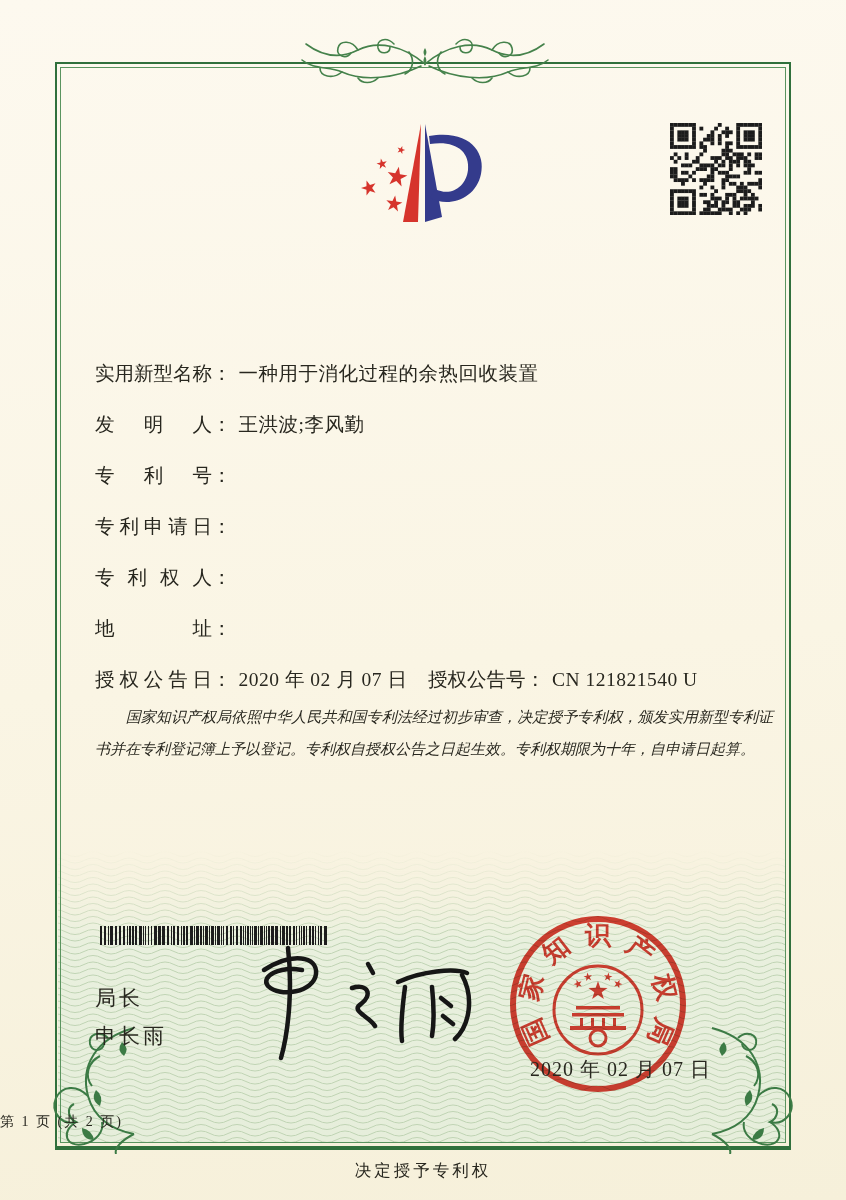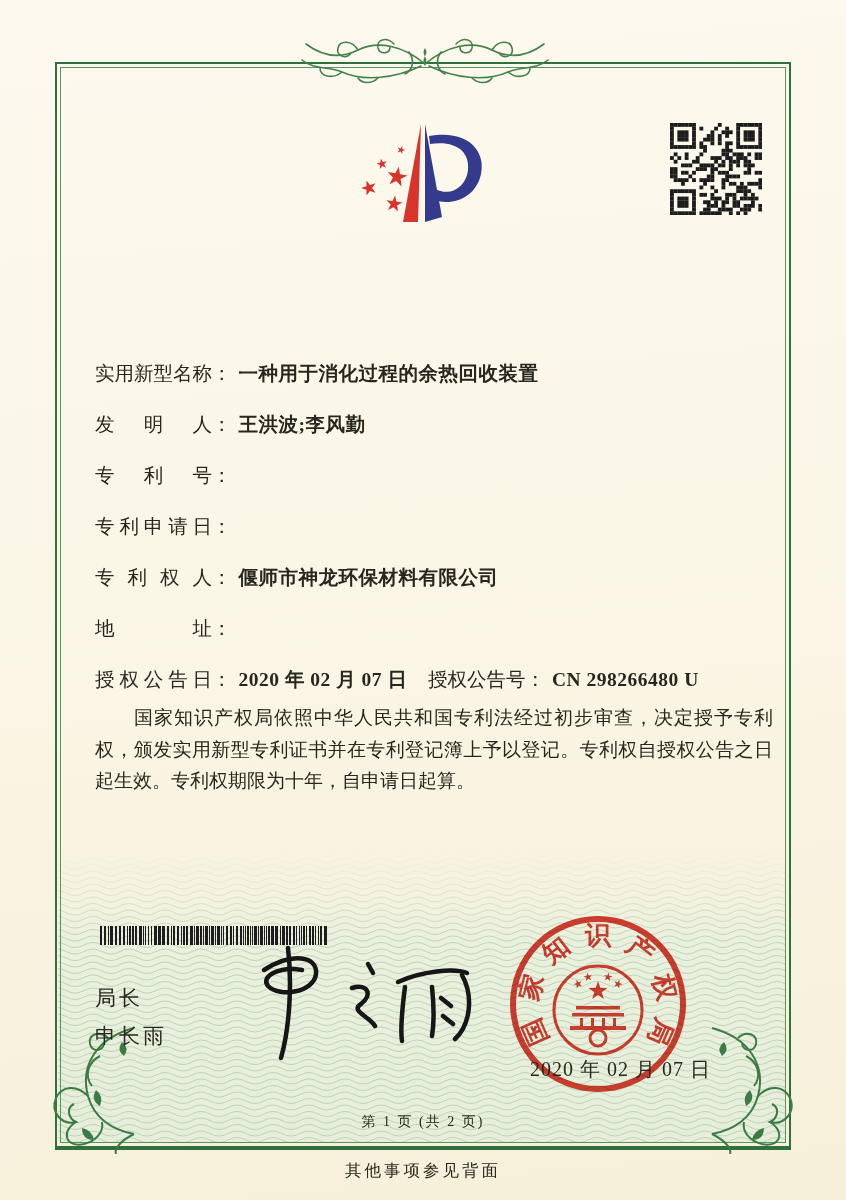--- a/index.html
+++ b/index.html
@@ -15,36 +15,36 @@
     background:linear-gradient(180deg,rgba(233,240,222,0) 0,#e9f0de 90px,#e6eedb 100%);}
   .cert-no{position:absolute;left:95px;top:120px;font-size:18px;letter-spacing:2.5px;z-index:2;}
   .logo{position:absolute;left:345px;top:110px;width:170px;height:126px;z-index:2;}
   .qr{position:absolute;left:670px;top:123px;width:92px;height:92px;z-index:2;}
   .title{position:absolute;left:0;right:0;top:248px;text-align:center;font-size:45px;
     font-weight:700;letter-spacing:7px;z-index:2;}
   .fields{position:absolute;left:95px;top:360px;width:678px;font-size:19.5px;z-index:2;}
   .frow{display:flex;margin-bottom:24px;line-height:27px;position:relative;}
   .flabel{display:inline-block;width:117px;text-align:justify;text-align-last:justify;flex:0 0 117px;}
   .fcolon{flex:0 0 auto;}
-  .fvalue{margin-left:7px;letter-spacing:0.5px;font-weight:bold;}
+  .fvalue{margin-left:7px;letter-spacing:0.5px;}
   .grant-no{position:absolute;left:333px;top:0;display:flex;line-height:27px;}
-  .paras{position:absolute;left:95px;top:702px;width:678px;font-size:19px;line-height:31.5px;
-    text-align:justify;z-index:2;}
+  .paras{position:absolute;left:95px;top:702px;width:678px;font-size:15px;line-height:31.5px;
+    text-align:justify;z-index:2;font-style:italic;}
   .paras p{margin:0;text-indent:2.05em;}
   .barcode{position:absolute;left:100px;top:926px;width:233px;height:19px;display:flex;z-index:2;}
   .barcode span{display:block;height:100%;background:#1d1d1d;flex:0 0 auto;}
   .sig-title{position:absolute;left:95px;top:984px;font-size:21px;letter-spacing:3px;z-index:2;}
   .sig-name{position:absolute;left:95px;top:1022px;font-size:21px;letter-spacing:3px;z-index:2;}
   .signature{position:absolute;left:222px;top:940px;width:252px;height:128px;z-index:2;}
   .seal{position:absolute;left:506px;top:912px;width:184px;height:184px;z-index:3;
     mix-blend-mode:multiply;opacity:.93;}
   .seal text{fill:#d93226;font-family:"Liberation Serif",serif;}
   .seal-date{position:absolute;left:518px;top:1056px;width:205px;text-align:center;
     font-size:20px;letter-spacing:1px;z-index:4;}
-  .footer-page{position:absolute;left:0;right:0;top:1113px;text-align:center;font-size:14px;
+  .footer-page{position:absolute;left:0;right:0;top:1113px;font-size:14px;
     letter-spacing:2px;z-index:2;}
   .back-note{position:absolute;left:0;right:0;top:1160px;text-align:center;font-size:16.5px;
     letter-spacing:3px;z-index:2;}
   .ornament{position:absolute;left:296px;top:30px;width:258px;height:68px;z-index:2;}
   .corner{position:absolute;top:1022px;width:112px;height:132px;z-index:2;}
   .corner.left{left:38px;}
   .corner.right{left:696px;transform:scaleX(-1);}
 </style>
 </head>
 <body>
@@ -488,34 +488,33 @@
       <span class="flabel">专利号</span>
         <span class="fcolon">：</span>
     </div>
     <div class="frow">
       <span class="flabel">专利申请日</span>
         <span class="fcolon">：</span>
     </div>
     <div class="frow">
       <span class="flabel">专利权人</span>
         <span class="fcolon">：</span>
-      <span class="fvalue">偃师市神龙环保材料有限公司</span>
     </div>
     <div class="frow">
       <span class="flabel">地址</span>
         <span class="fcolon">：</span>
     </div>
     <div class="frow">
       <span class="flabel">授权公告日</span>
         <span class="fcolon">：</span>
       <span class="fvalue">2020 年 02 月 07 日</span>
       <span class="grant-no">
         <span>授权公告号</span>
           <span>：</span>
-        <span class="fvalue">CN 298266480 U</span>
+        <span class="fvalue">CN 121821540 U</span>
       </span>
     </div>
   </div>
 
   <div class="paras">
     <p>国家知识产权局依照中华人民共和国专利法经过初步审查，决定授予专利权，颁发实用新型专利证书并在专利登记簿上予以登记。专利权自授权公告之日起生效。专利权期限为十年，自申请日起算。</p>
   </div>
 
   <div id="barcode" class="barcode">
       <span style="width:2px;margin-right:2px"></span>
@@ -636,15 +635,15 @@
         <rect x="4" y="14" width="3" height="8"></rect>
         <rect x="15" y="14" width="3" height="8"></rect>
         <rect x="-28" y="22" width="56" height="4"></rect>
       </g>
       <circle cx="0" cy="34" r="8" fill="none" stroke="#d93226" stroke-width="3"></circle>
     </g>
   </svg>
   <div class="seal-date">2020 年 02 月 07 日</div>
 
   <div class="footer-page">第 1 页 (共 2 页)</div>
-  <div class="back-note">其他事项参见背面</div>
+  <div class="back-note">决定授予专利权</div>
 
 </div>
 
 </body></html>

